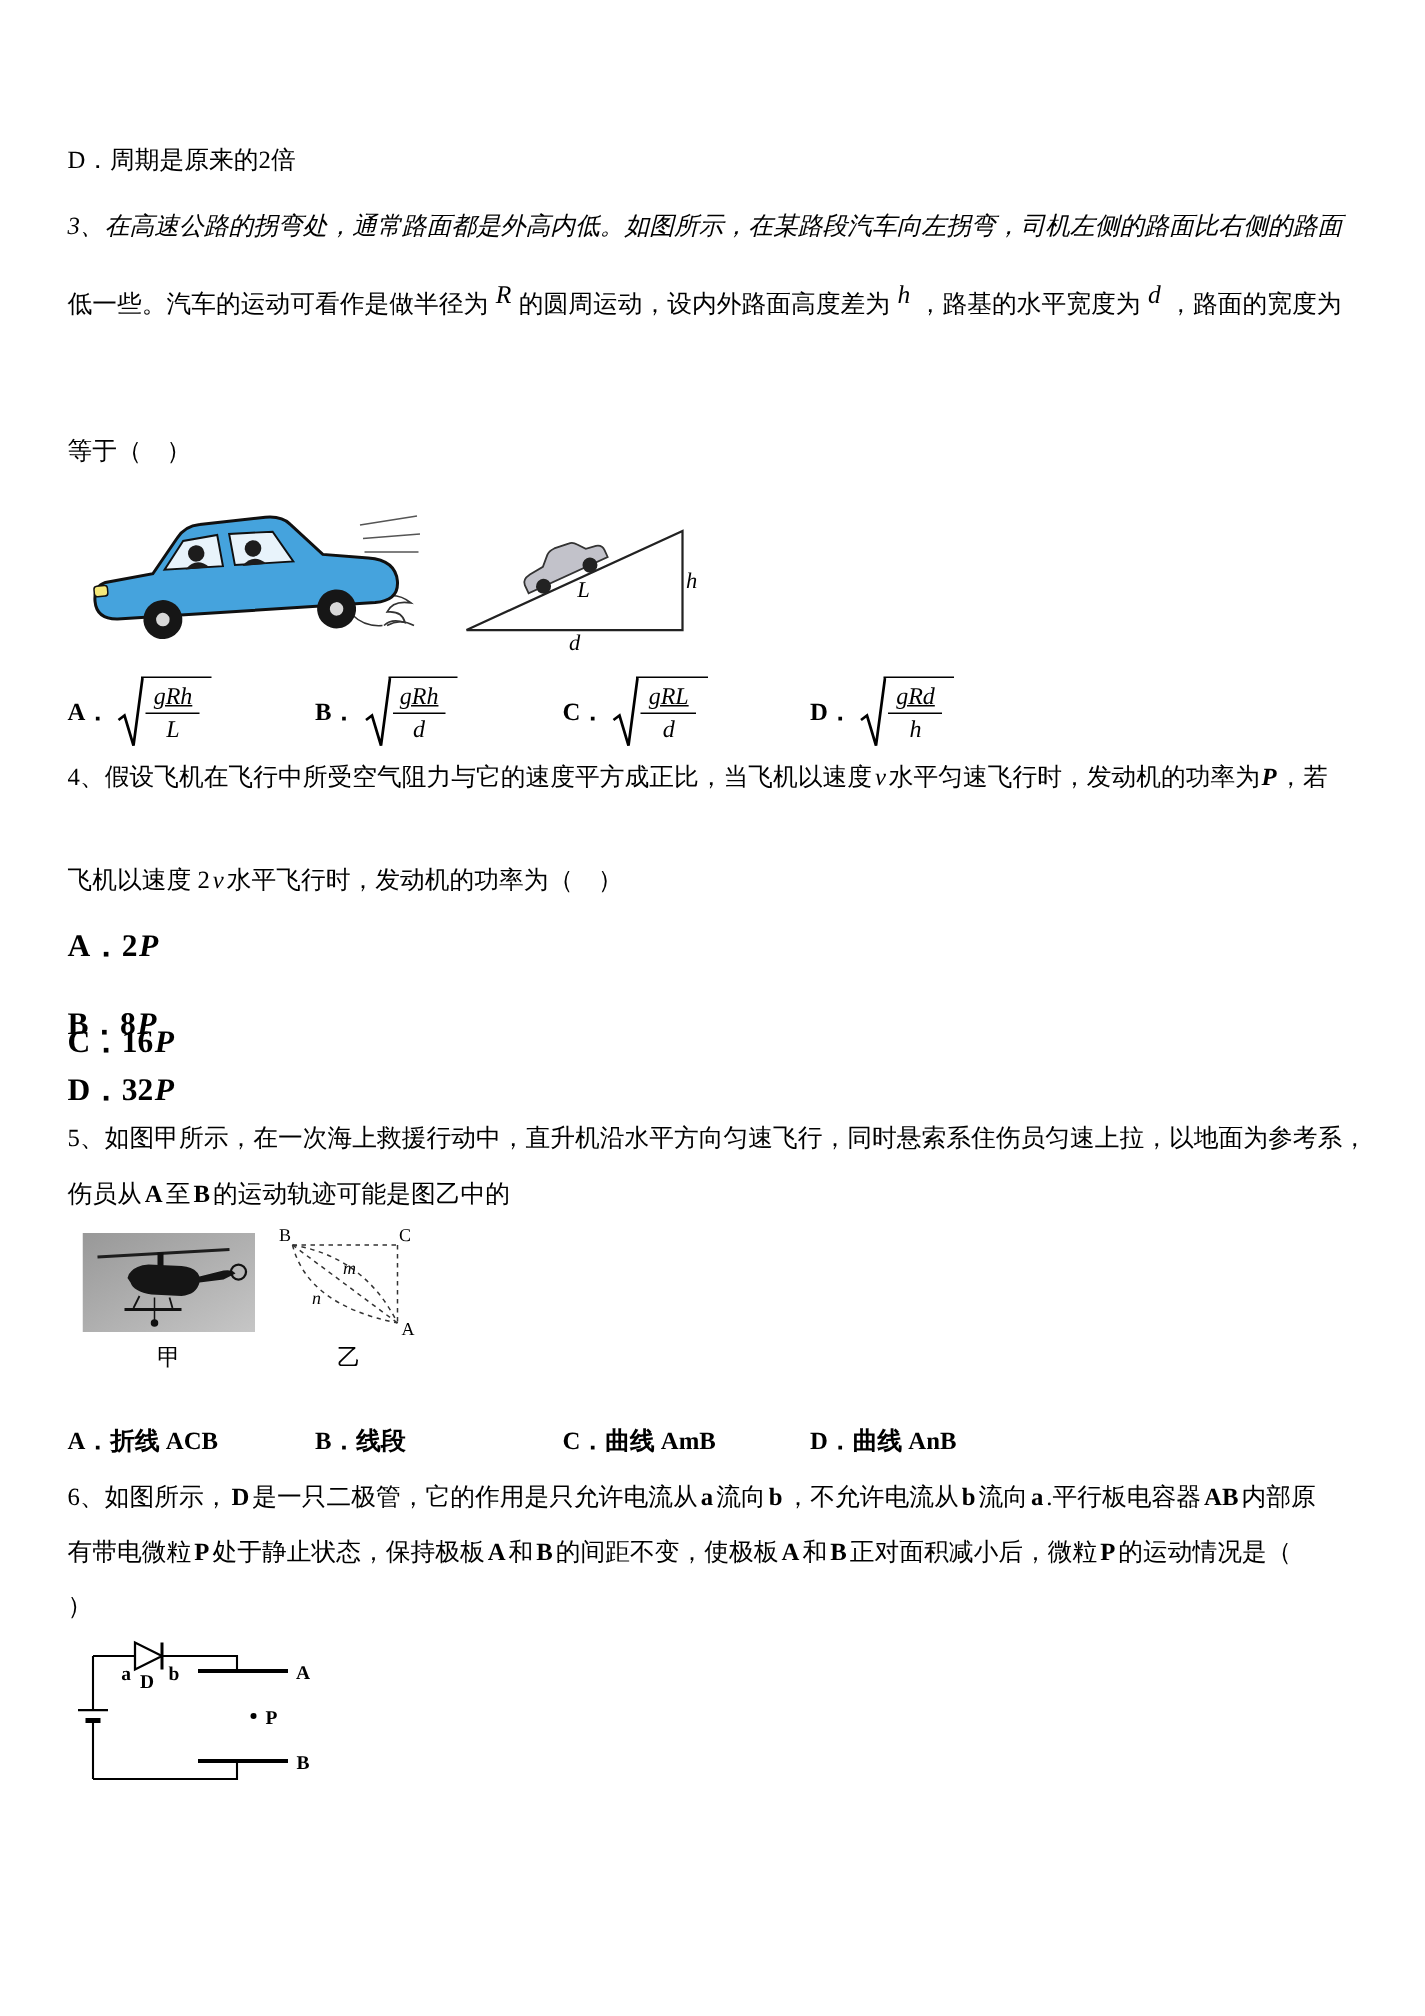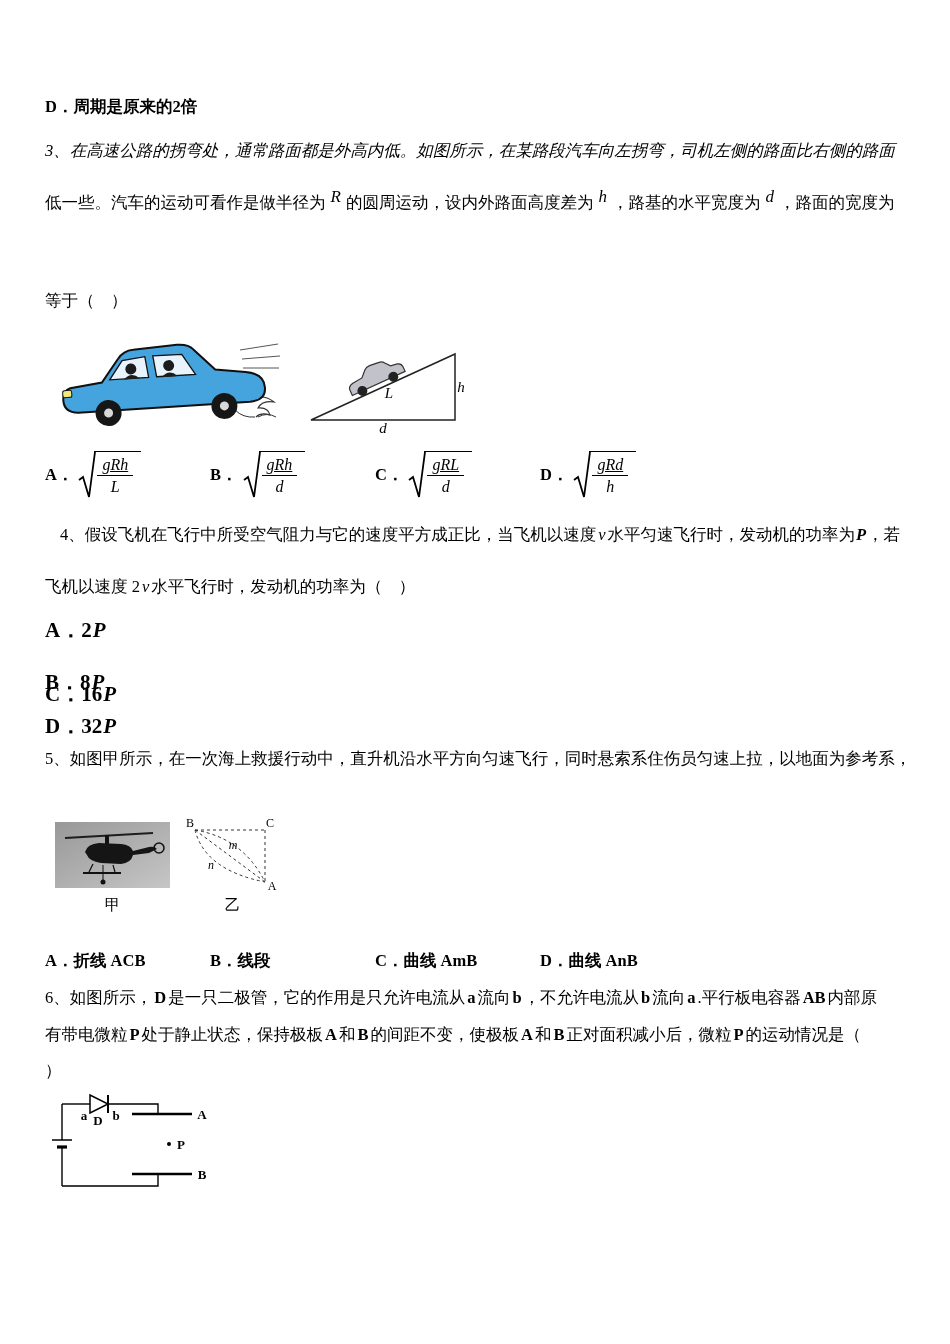--- a/index.html
+++ b/index.html
@@ -1,19 +1,19 @@
 <!DOCTYPE html>
 <html><head>
 <meta charset="utf-8">
 <style>
   html,body { margin:0; padding:0; background:#ffffff; }
   body { width:950px; height:1344px; font-family:"Liberation Serif", serif; color:#000; }
   .page { position:relative; width:950px; height:1344px; overflow:hidden; background:#fff; }
   .tline { position:absolute; left:45px; width:870px; font-size:16.5px; line-height:22px; white-space:nowrap; }
-  .bold { font-weight:700; }
+  .bold { font-weight:400; }
   .rvar { font-family:"Liberation Serif", serif; font-style:italic; font-size:17px; position:relative; top:-6px; margin:0 5px; }
   .bl  { font-family:"Liberation Serif", serif; font-weight:700; margin:0 2px; }
   .il  { font-family:"Liberation Serif", serif; font-style:italic; margin:0 2px; }
   .bil { font-family:"Liberation Serif", serif; font-style:italic; font-weight:700; margin:0 1px; }
   .optrow { position:absolute; left:45px; display:flex; }
   .optrow > div { width:165px; display:flex; align-items:center; }
   .olab { font-weight:700; font-size:16.5px; }
   .sqrt { display:inline-flex; align-items:flex-start; margin-left:5px; }
   .radsvg { display:block; }
   .radbody { border-top:1.6px solid #000; margin-top:1px; margin-left:-2px; padding:3px 8px 0 3px; }
@@ -136,41 +136,44 @@
         <span class="radbody">
             <span class="fr">
               <span class="fnum">gRd</span>
               <span class="fden">h</span>
             </span>
           </span>
       </span>
     </div>
   </div>
 
-  <div class="tline" style="top:524px;text-align:center;">
+  <div class="tline" style="top:507px;">
     <span>4、假设飞机在飞行中所受空气阻力与它的速度平方成正比，当飞机以速度</span><span class="il">v</span><span>水平匀速飞行时，发动机的功率为</span><span class="bil">P</span><span>，若</span>
   </div>
   <div class="tline" style="top:576px;">
     <span>飞机以速度 2</span><span class="il">v</span><span>水平飞行时，发动机的功率为（　）</span>
   </div>
   <div class="q4opt" style="top:616px;">
     <span>A．</span><span>2</span><span class="bil">P</span>
   </div>
   <div class="q4opt" style="top:648px;margin-top:20px;">
     <span>B．</span><span>8</span><span class="bil">P</span>
   </div>
   <div class="q4opt" style="top:680px;">
     <span>C．</span><span>16</span><span class="bil">P</span>
   </div>
   <div class="q4opt" style="top:712px;">
     <span>D．</span><span>32</span><span class="bil">P</span>
   </div>
 
   <div class="tline" style="top:748px;">
     <span>5、如图甲所示，在一次海上救援行动中，直升机沿水平方向匀速飞行，同时悬索系住伤员匀速上拉，以地面为参考系，</span>
+  </div>
+  <div class="tline" style="top:785px;">
+    <span>伤员从</span><span class="bl">A</span><span>至</span><span class="bl">B</span><span>的运动轨迹可能是图乙中的</span>
   </div>
 
   <div style="position:absolute; left:55px; top:822px;">
     <svg width="115" height="66" viewBox="0 0 115 66">
       <defs>
         <linearGradient id="hg" x1="0" y1="0" x2="1" y2="1">
           <stop offset="0" stop-color="#989898"></stop>
           <stop offset="1" stop-color="#c6c6c6"></stop>
         </linearGradient>
       </defs>

